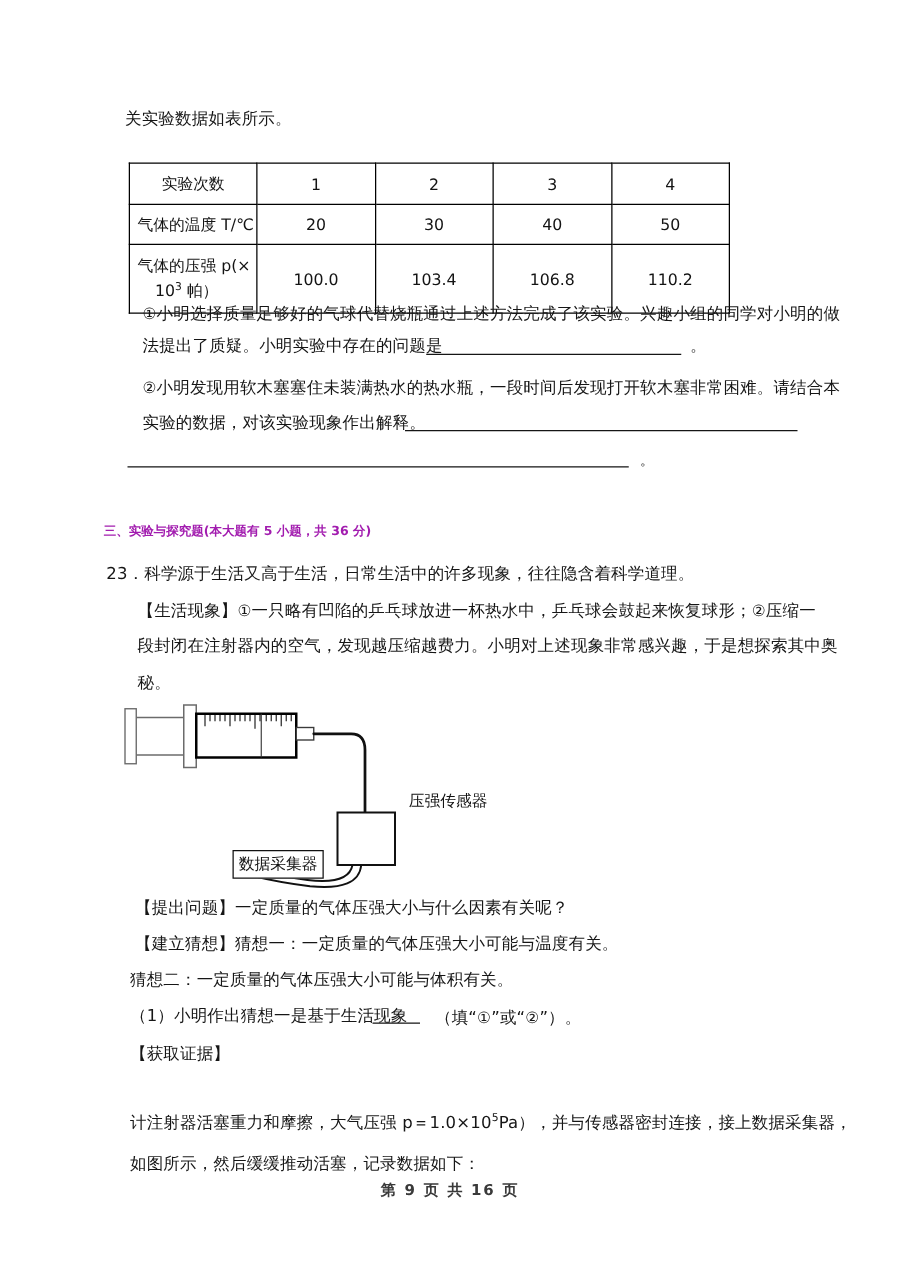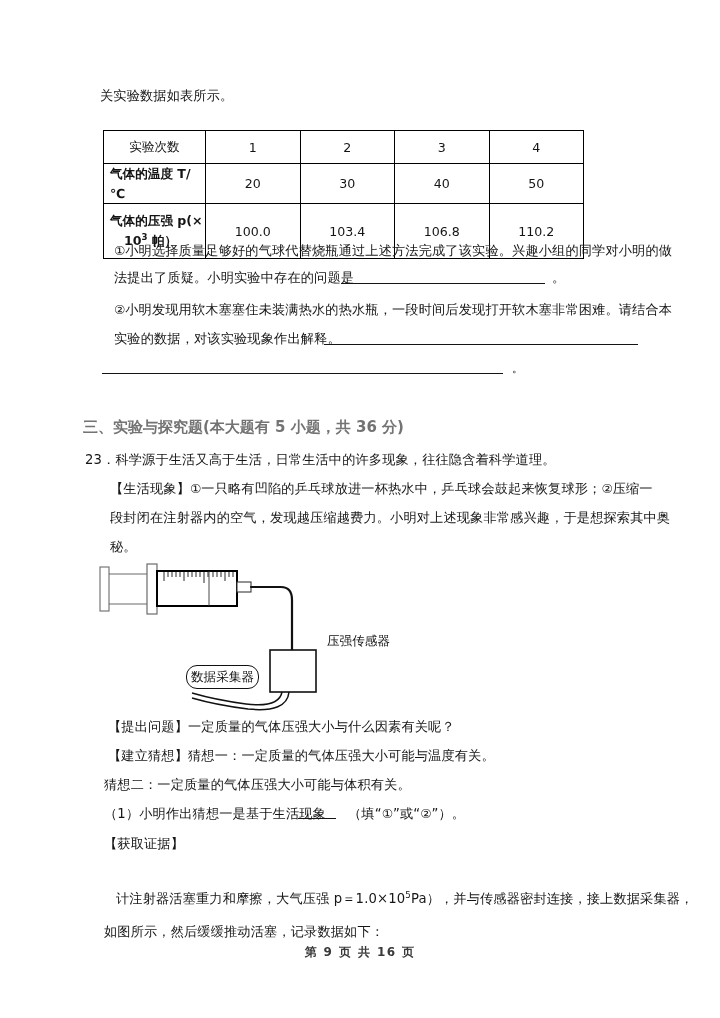--- a/index.html
+++ b/index.html
@@ -48,21 +48,20 @@
     vertical-align: middle;
     font-size: 12.6px;
     font-family: "DejaVu Sans", "Liberation Sans", sans-serif;
     color: #141414;
     padding: 0;
   }
   #data-table td.rowhead {
     text-align: left;
     padding-left: 6px;
     line-height: 1.55;
-    font-weight: bold;
   }
   #data-table tr.r1 td { height: 33px; }
   #data-table tr.r2 td { height: 32px; }
   #data-table tr.r3 td { height: 55px; }
   #data-table col.c0 { width: 102px; }
   #data-table col.cx { width: 94.5px; }
   .num { font-family: "Liberation Serif", "DejaVu Serif", serif; font-size: 13px; }
   sup { font-size: 8.6px; vertical-align: super; }
 
   
@@ -70,23 +69,23 @@
     position: absolute;
     height: 0;
     border-bottom: 1.3px solid #151515;
   }
 
   
   .sec-head {
     position: absolute;
     font-family: "DejaVu Sans", "Liberation Sans", sans-serif;
     font-weight: bold;
-    font-size: 15px;
+    font-size: 10px;
     white-space: nowrap;
-    color: #737373;
+    color: #a21caf;
   }
 
   
   .circ {
     display: inline-block;
     font-family: "DejaVu Sans", sans-serif;
     font-size: 12.4px;
   }
 
   
@@ -239,39 +238,39 @@
       <path d="M155,25 L185,25 Q196,25 196,38 L196,88" fill="none" stroke="#111" stroke-width="2.2" stroke-linecap="round"></path>
 
       <rect x="174" y="88" width="46" height="42" fill="#fff" stroke="#111" stroke-width="1.6"></rect>
 
       <path d="M186,130 Q183,146 150,142 Q120,138 96,131" fill="none" stroke="#111" stroke-width="1.5"></path>
       <path d="M193,130 Q191,151 152,147 Q120,143 96,136" fill="none" stroke="#111" stroke-width="1.5"></path>
     </svg>
   </div>
 
   <div class="figlabel" style="left:327px; top:633px;">压强传感器</div>
-  <div id="collector-box" style="left:186px; top:665px;border-radius:11px;">
+  <div id="collector-box" style="left:186px; top:680px;">
     <span class="figlabel" style="position:static;">数据采集器</span>
   </div>
 
   <div class="line cjk" style="left:108px; top:719px;">
     <span>【提出问题】</span><span>一定质量的气体压强大小与什么因素有关呢？</span>
   </div>
   <div class="line cjk" style="left:104px; top:777px;">猜想二：一定质量的气体压强大小可能与体积有关。</div>
   <div class="line cjk" style="left:108px; top:748px;">
     <span>【建立猜想】</span><span>猜想一：一定质量的气体压强大小可能与温度有关。</span>
   </div>
 
   <div class="line cjk" style="left:104px; top:806px;">（1）小明作出猜想一是基于生活现象</div>
   <div class="rule" style="left:298px; top:818px; width:38px;"></div>
   <div class="line cjk" style="left:348px; top:806px;">
     <span>（填“</span><span class="circ">①</span><span>”或“</span><span class="circ">②</span><span>”）。</span>
   </div>
 
   <div class="line cjk" style="left:104px; top:836px;">【获取证据】</div>
-  <div class="line cjk" style="left:104px; top:890px;margin-left:12px;">
+  <div class="line cjk" style="left:104px; top:890px;">
     <span>计注射器活塞重力和摩擦，大气压强 p＝1.0×10</span><sup>5</sup><span>Pa），并与传感器密封连接，接上数据采集器，</span>
   </div>
   <div class="line cjk" style="left:104px; top:924px;text-align:right;">如图所示，然后缓缓推动活塞，记录数据如下：</div>
 
   <div id="footer">第 9 页 共 16 页</div>
 
 </div>
 
 </body></html>

